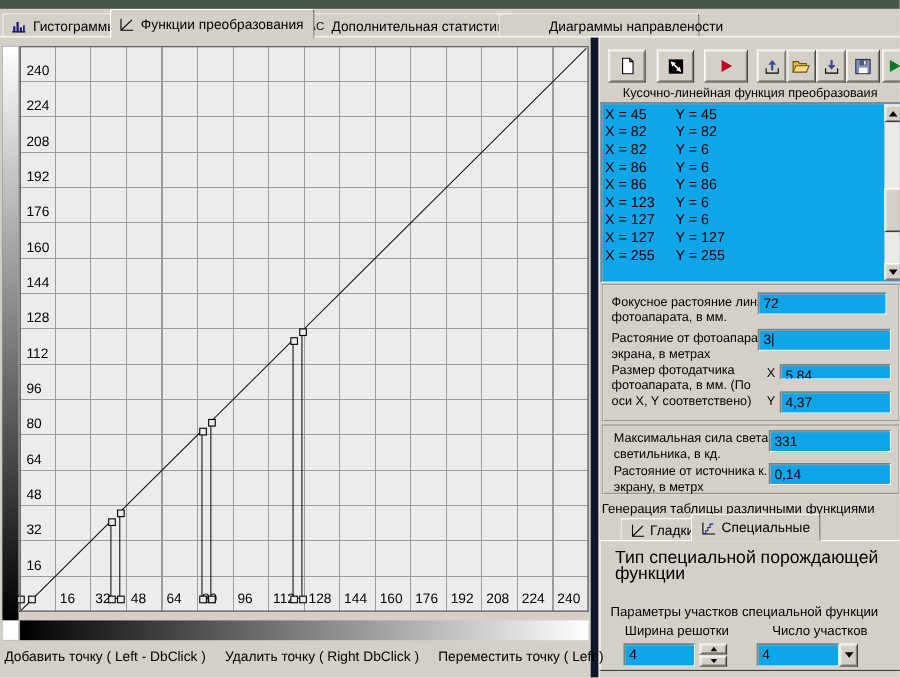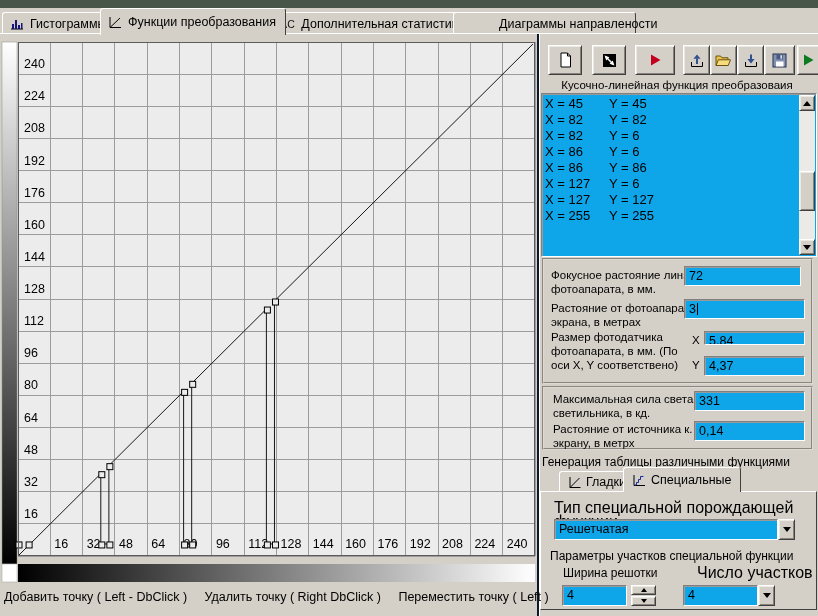--- a/index.html
+++ b/index.html
@@ -34,21 +34,21 @@
   .lbl{position:absolute;font-size:11.5px;line-height:14px;white-space:pre-line;}
   .caret{display:inline-block;width:1px;height:12px;background:#000;vertical-align:-2px;margin-left:1px;}
   
   #chart-svg{position:absolute;left:0;top:32px;}
   .grid line{stroke:#9c9c9c;stroke-width:1;shape-rendering:crispEdges;}
   .ticks text{font-family:"Liberation Sans",sans-serif;font-size:12.5px;fill:#000;}
   .fnline{fill:none;stroke:#181818;stroke-width:1;}
   .mk rect{fill:#ececec;stroke:#000;stroke-width:1;}
   
   .rpanel{position:absolute;left:537px;top:34px;width:281px;height:582px;
-    border-left:2px solid #0f172a;box-shadow:inset 1px 0 0 #fff;box-sizing:border-box;}
+    border-left:7px solid #0f172a;box-shadow:inset 1px 0 0 #fff;box-sizing:border-box;}
   .tbtn{position:absolute;top:11px;height:30px;}
   .fn-title{position:absolute;left:0;top:45px;width:276px;text-align:center;font-size:11.5px;}
   .listbox{position:absolute;left:2px;top:59px;width:276px;height:164px;}
   .listrows{position:absolute;left:3px;top:2px;right:18px;bottom:2px;overflow:hidden;font-size:13px;}
   .listrow{height:16px;line-height:16px;white-space:nowrap;}
   .lx{display:inline-block;width:64px;}
   .sbar{position:absolute;right:1px;top:1px;width:16px;height:160px;background:#eceae6;}
   .sbtn{position:absolute;left:0;width:16px;height:16px;}
   .sthumb{position:absolute;left:0;top:76px;width:16px;height:40px;}
   .tri{width:0;height:0;display:block;}
@@ -269,20 +269,21 @@
 
   <div class="fn-title">Кусочно-линейная функция преобразоваия</div>
 
   <div class="listbox sunken-field" style="padding:0;">
     <div class="listrows">
       <div class="listrow"><span class="lx">X = 45</span><span>Y = 45</span></div>
       <div class="listrow"><span class="lx">X = 82</span><span>Y = 82</span></div>
       <div class="listrow"><span class="lx">X = 82</span><span>Y = 6</span></div>
       <div class="listrow"><span class="lx">X = 86</span><span>Y = 6</span></div>
       <div class="listrow"><span class="lx">X = 86</span><span>Y = 86</span></div>
+      <div class="listrow"><span class="lx">X = 123</span><span>Y = 6</span></div>
       <div class="listrow"><span class="lx">X = 127</span><span>Y = 6</span></div>
       <div class="listrow"><span class="lx">X = 127</span><span>Y = 127</span></div>
       <div class="listrow"><span class="lx">X = 255</span><span>Y = 255</span></div>
     </div>
     <div class="sbar">
       <div class="sbtn btn3d" style="top:0;">
           <span class="tri up"></span>
         </div>
       <div class="sthumb btn3d"></div>
       <div class="sbtn btn3d" style="bottom:0;top:auto;">
@@ -327,29 +328,23 @@
   </div>
   <div class="gtab" style="left:84px;top:433px;height:25px;z-index:2;">
     <svg width="14" height="13">
       <polyline points="2,1 2,11.5 13,11.5" fill="none" stroke="#000"></polyline>
       <polyline points="2.5,11 4.5,11 4.5,8.5 6.5,8.5 6.5,5.5 8.5,5.5 8.5,2.5 11.5,2.5" fill="none" stroke="#1a2a9a"></polyline>
     </svg>
     <span>Специальные</span>
   </div>
   <div class="tabpage">
     <div class="lbl" style="left:13px;top:9px;font-size:16px;">Тип специальной порождающей функции</div>
-    <div class="combo" style="left:13px;top:27px;width:241px;height:21px;">
-      <div class="sunken-field cfield"><span>Решетчатая</span></div>
-      <div class="btn3d cbtn">
-          <span class="tri down"></span>
-        </div>
-    </div>
     <div class="lbl" style="left:9px;top:57px;font-size:12px;">Параметры участков специальной функции</div>
     <div class="lbl" style="left:22px;top:74px;font-size:12px;">Ширина решотки</div>
-    <div class="lbl" style="left:156px;top:74px;font-size:16px;">Число участков</div>
+    <div class="lbl" style="left:156px;top:74px;font-size:12px;">Число участков</div>
     <div class="sunken-field" style="position:absolute;left:21px;top:93px;width:65px;height:21px;"><span>4</span></div>
     <div style="position:absolute;left:90px;top:93px;width:25px;height:21px;">
       <div class="btn3d" style="width:25px;height:10px;">
           <span class="tri up small"></span>
         </div>
       <div class="btn3d" style="width:25px;height:10px;margin-top:1px;">
           <span class="tri down small"></span>
         </div>
     </div>
     <div class="combo" style="left:142px;top:93px;width:92px;height:21px;">

